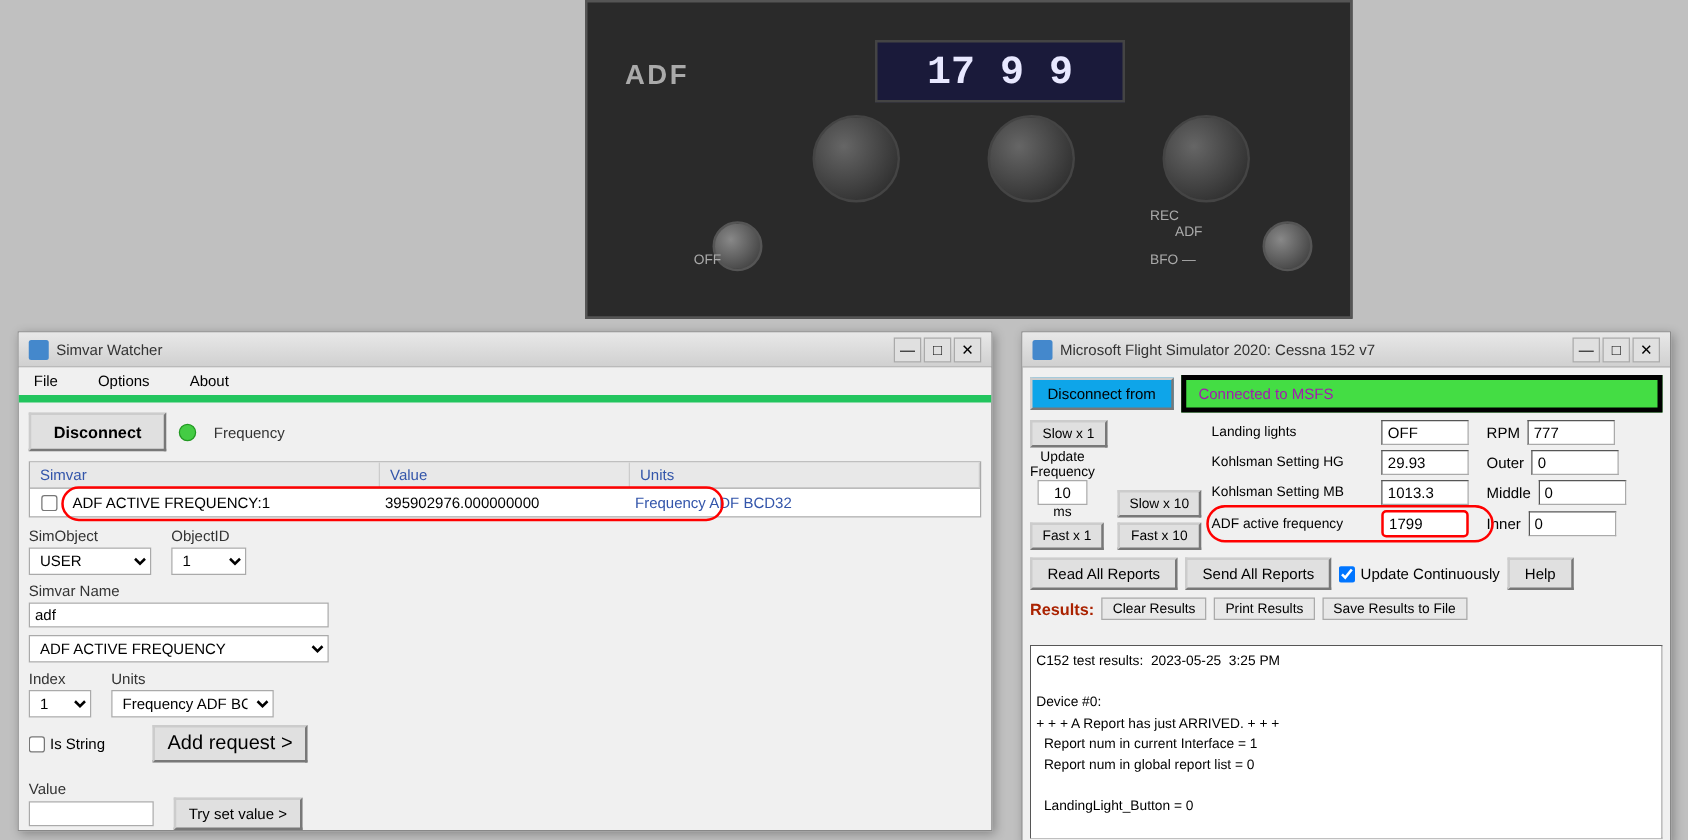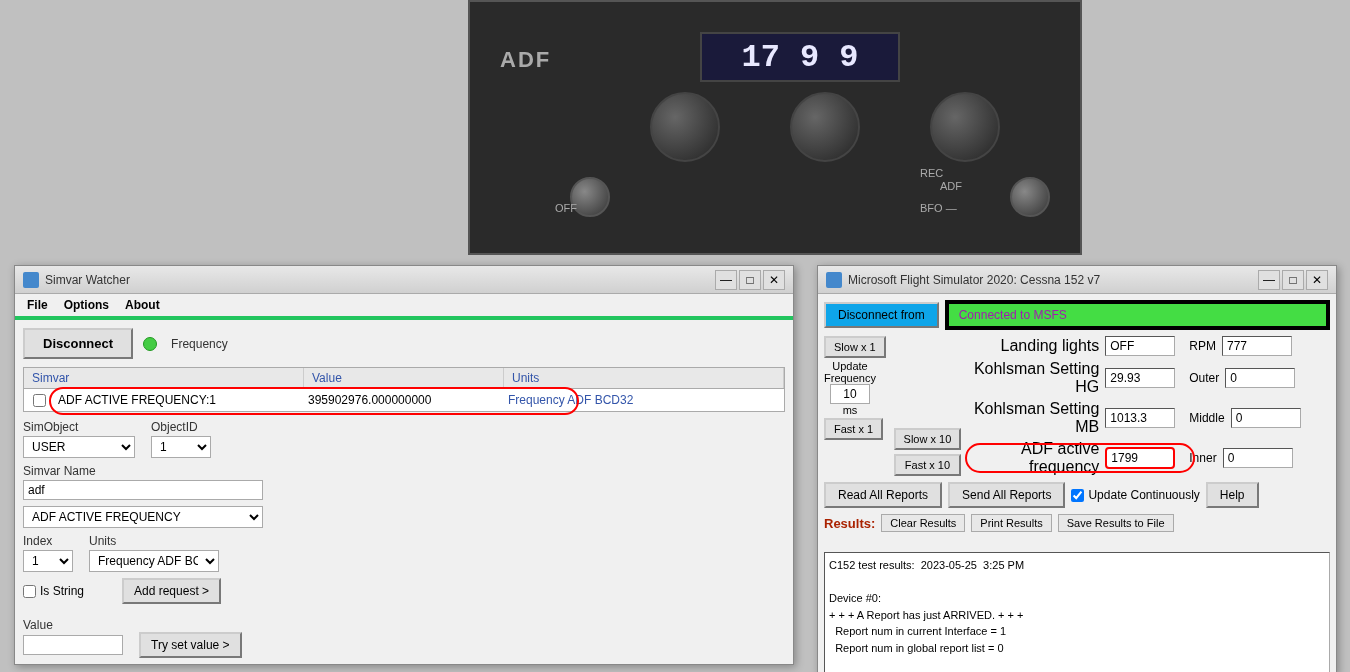--- a/index.html
+++ b/index.html
@@ -132,25 +132,24 @@
       border: 1px solid #aaa;
       display: flex;
       align-items: center;
       justify-content: center;
       font-size: 12px;
       cursor: pointer;
     }
 
     .menubar {
       display: flex;
-      gap: 0;
+      gap: 16px;
       padding: 2px 4px;
       background: #f0f0f0;
-      border-bottom: 4px solid #22c55e;
-      font-weight: bold;
+      border-bottom: 6px solid #22c55e;
     }
 
     .menu-item {
       padding: 2px 8px;
       cursor: pointer;
       font-size: 12px;
     }
 
     .main-area {
       padding: 8px;
@@ -278,38 +277,38 @@
       gap: 8px;
     }
 
     select, input[type="text"] {
       border: 1px solid #aaa;
       background: white;
       font-size: 12px;
       padding: 2px 4px;
     }
 
-    .simobject-select { width: 112px; }
+    .simobject-select { width: 98px; }
     .objectid-select { width: 60px; }
     .simvar-name-input { width: 240px; }
     .simvar-dropdown { width: 240px; }
     .index-select { width: 50px; }
     .units-select { width: 130px; }
 
     .checkbox-row {
       display: flex;
       align-items: center;
       gap: 4px;
     }
 
     .add-request-btn {
       background: #e0e0e0;
       border: 2px outset #ccc;
       padding: 4px 10px;
-      font-size: 12px;
+      font-size: 16px;
       cursor: pointer;
     }
 
     .value-row {
       margin-top: 8px;
     }
 
     .value-input {
       width: 100px;
       margin-right: 8px;
@@ -414,22 +413,21 @@
       gap: 4px;
     }
 
     .field-row {
       display: flex;
       align-items: center;
       gap: 6px;
     }
 
     .field-label {
-      font-size: 16px;
-      text-align: right;
+      font-size: 11px;
       width: 130px;
     }
 
     .field-value {
       border: 1px inset #aaa;
       background: white;
       padding: 2px 4px;
       font-size: 12px;
       width: 70px;
     }

